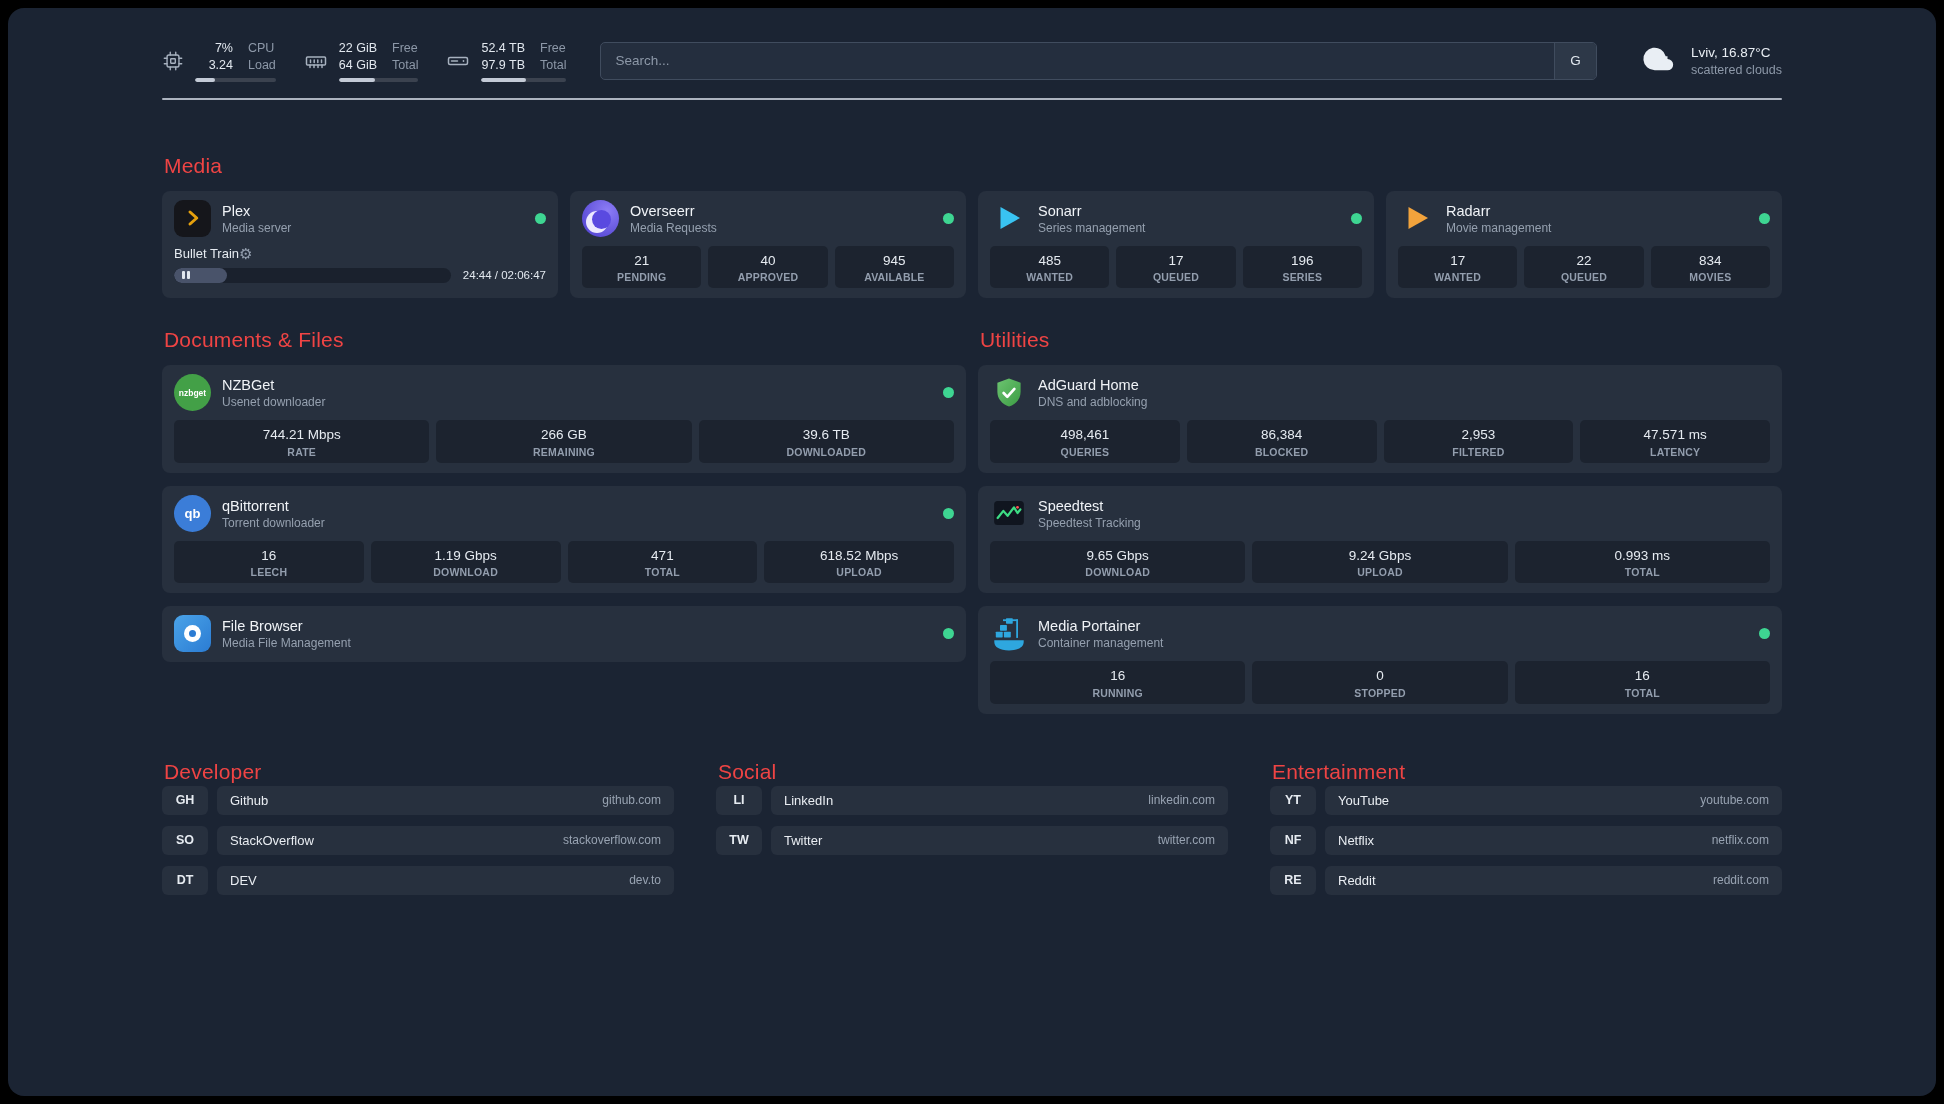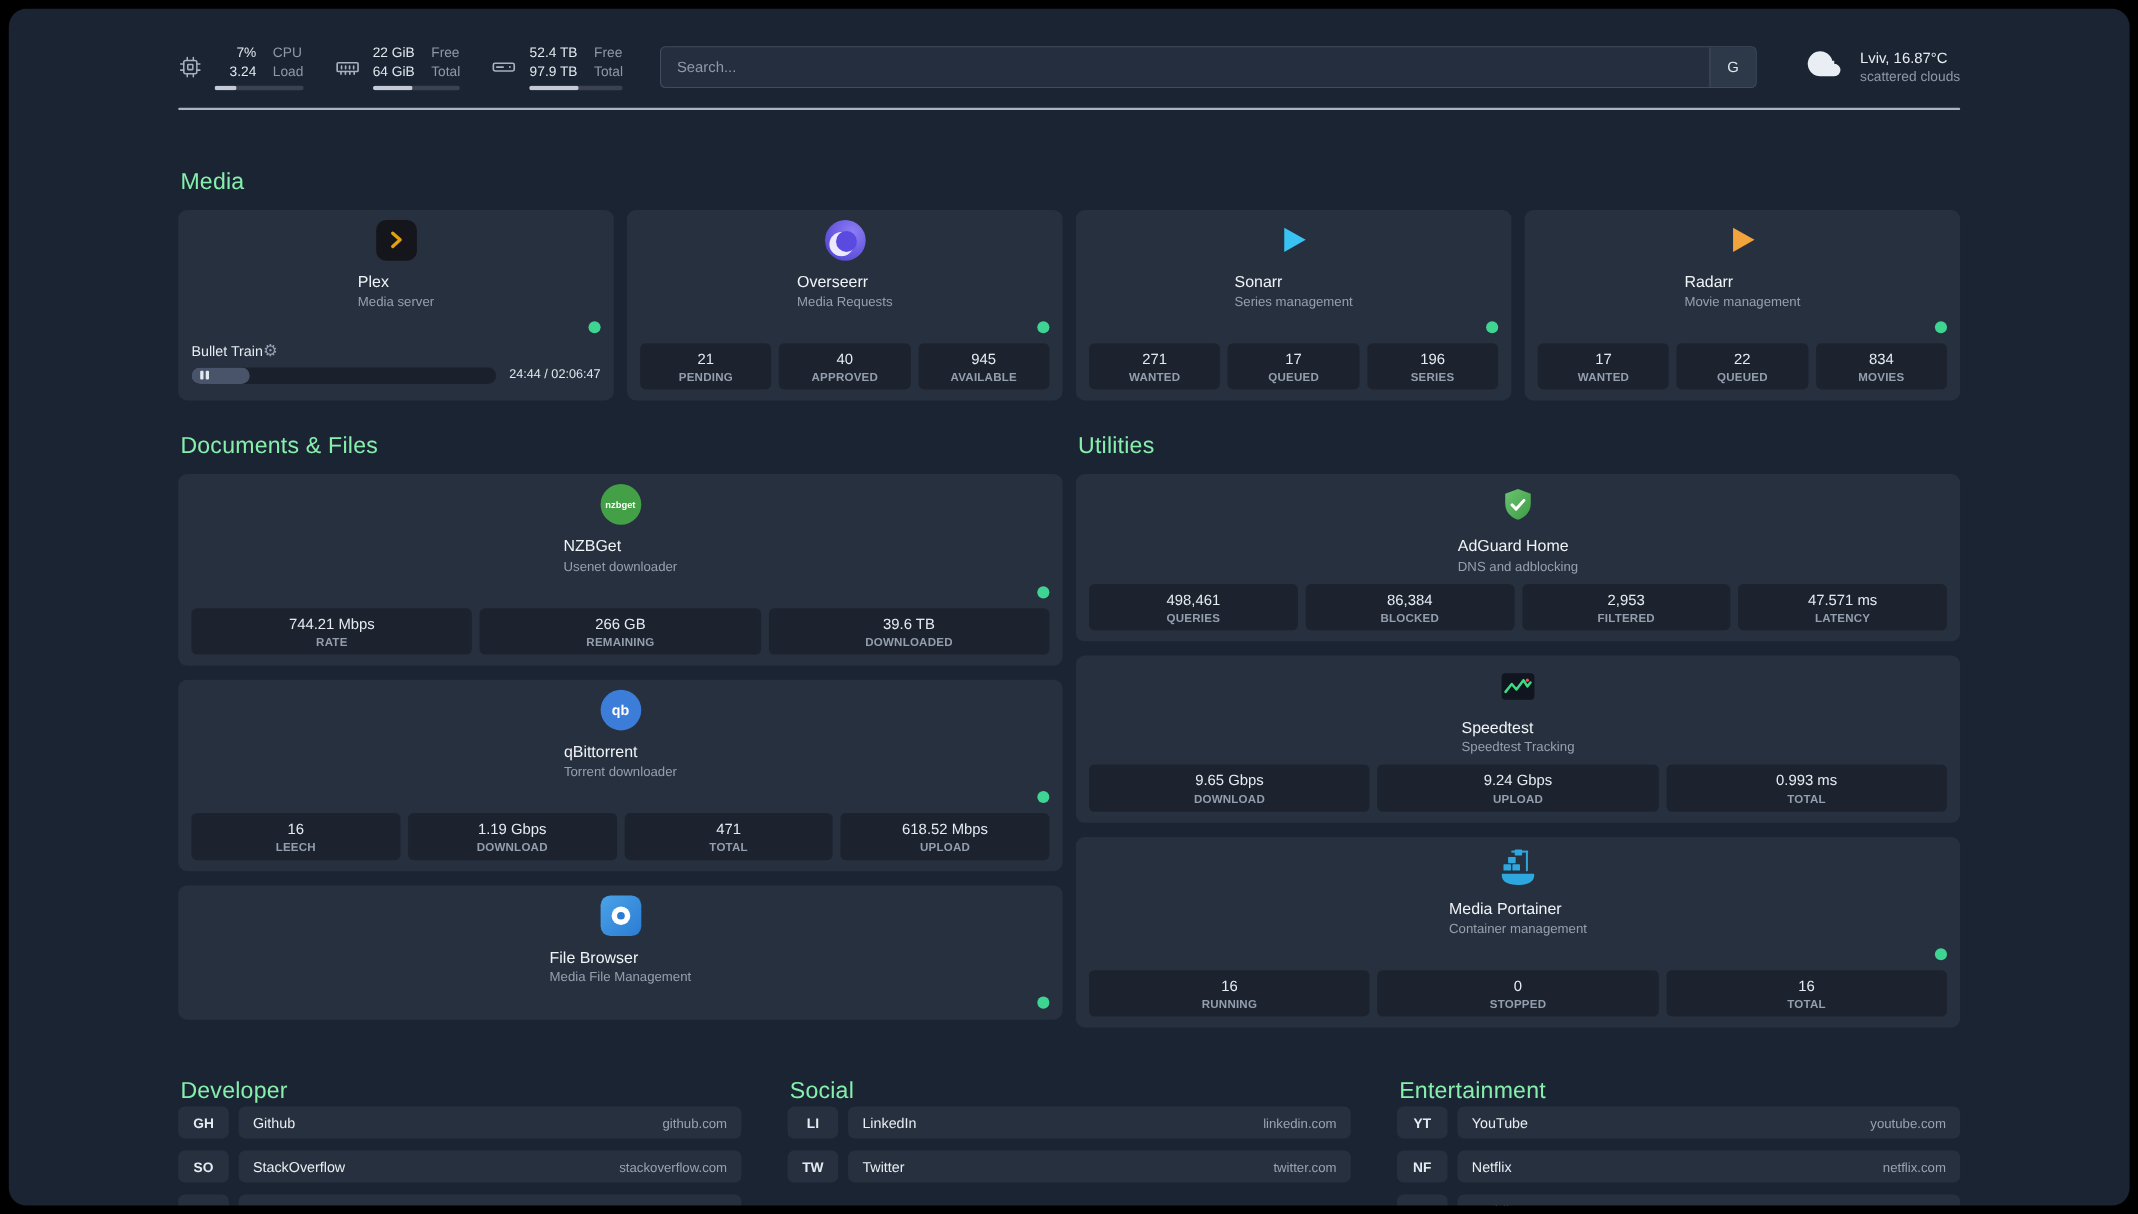--- a/index.html
+++ b/index.html
@@ -24,29 +24,29 @@
   .search input::placeholder{color:#8d98a8;}
   .search-provider{width:42px;border:none;border-left:1px solid #404c5e;background:#2d3848;color:#e2e8ef;font-size:13.5px;cursor:pointer;font-family:inherit;}
 
   .weather{display:flex;align-items:center;gap:12px;}
   .weather-loc{color:#e8edf3;font-size:13.5px;line-height:1.4;}
   .weather-cond{color:#8d98a8;font-size:12.5px;}
 
   .divider{margin-top:16px;height:2px;background:#c6cdd8;opacity:.85;border-radius:1px;}
 
   
-  h2{margin:0 0 13px 2px;font-size:21px;font-weight:500;color:#86efac;letter-spacing:.2px;}
+  h2{margin:0 0 13px 2px;font-size:21px;font-weight:500;color:#ef4444;letter-spacing:.2px;}
   .media-section{margin-top:54px;}
   .grid-4{display:grid;grid-template-columns:repeat(4,1fr);gap:12px;}
   .two-col{display:grid;grid-template-columns:1fr 1fr;column-gap:12px;margin-top:30px;align-items:start;}
   .stack{display:flex;flex-direction:column;gap:13px;}
 
   
   .card{background:rgba(255,255,255,0.055);border-radius:8px;padding:9px 12px 10px;}
-  .card-header{display:flex;align-items:center;gap:11px;flex-direction:column;}
+  .card-header{display:flex;align-items:center;gap:11px;}
   .svc-icon{width:37px;height:37px;flex:none;display:flex;align-items:center;justify-content:center;}
   .svc-name{font-size:14.5px;font-weight:500;color:#f0f3f7;line-height:1.25;}
   .svc-desc{font-size:12px;color:#95a0af;margin-top:1px;}
   .status-dot{width:11px;height:11px;border-radius:50%;background:#3ed592;margin-left:auto;flex:none;}
 
   .stats{display:flex;gap:7px;margin-top:9px;}
   .stat{flex:1;background:rgba(10,15,24,0.38);border-radius:5px;text-align:center;padding:6px 4px 5px;}
   .stat-value{font-size:13.5px;color:#e6ebf1;line-height:1.3;}
   .stat-label{font-size:10.5px;font-weight:700;color:#939eae;letter-spacing:.2px;margin-top:2px;}
 
@@ -252,21 +252,21 @@
                 </svg>
             </span>
             <div>
               <div class="svc-name">Sonarr</div>
               <div class="svc-desc">Series management</div>
             </div>
             <span class="status-dot"></span>
           </div>
           <div class="stats">
             <div class="stat">
-              <div class="stat-value">271</div>
+              <div class="stat-value">485</div>
               <div class="stat-label">WANTED</div>
             </div>
             <div class="stat">
               <div class="stat-value">17</div>
               <div class="stat-label">QUEUED</div>
             </div>
             <div class="stat">
               <div class="stat-value">196</div>
               <div class="stat-label">SERIES</div>
             </div>

